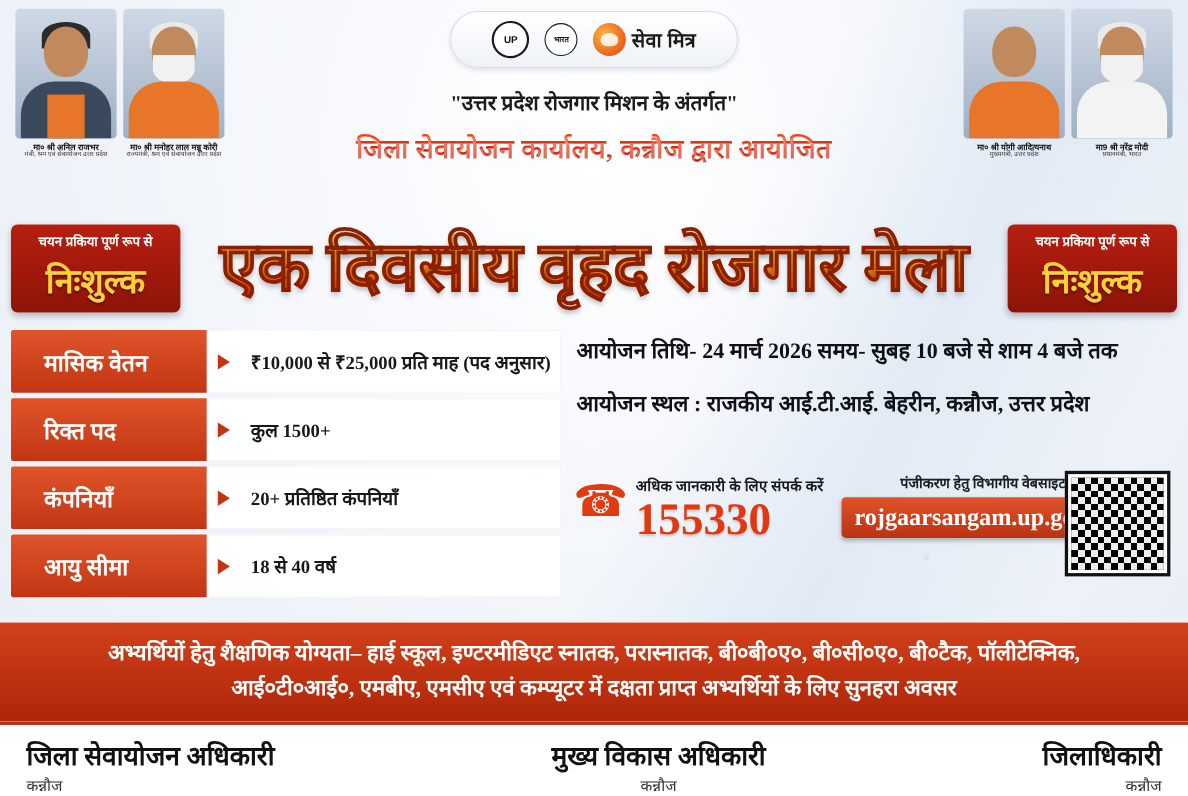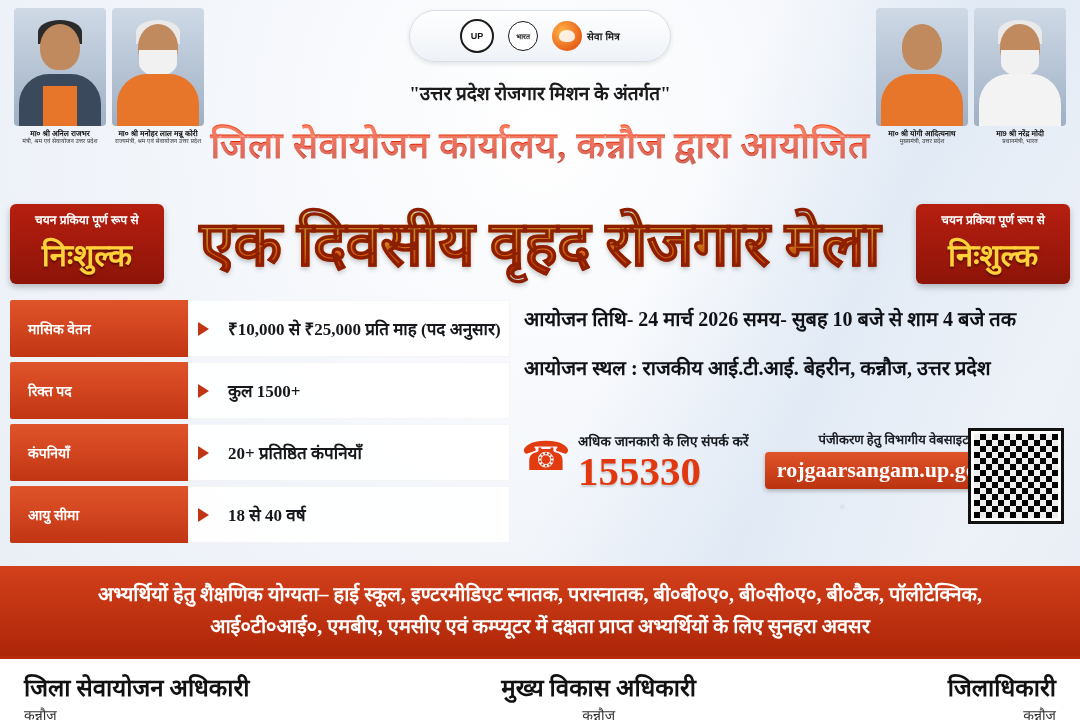--- a/index.html
+++ b/index.html
@@ -58,34 +58,34 @@
     width: 30px; height: 30px; border-radius: 50%;
     background: radial-gradient(circle at 35% 35%, #ffb347, #e8621a 70%);
     position: relative;
   }
   .sm-mark::after {
     content: "";
     position: absolute; left: 7px; top: 9px; width: 16px; height: 12px;
     border-radius: 50% 50% 40% 40%;
     background: #fff; opacity: .85;
   }
-  .sm-text { font-size: 10px; font-weight: bold; color: #1a1a1a; letter-spacing: .2px; }
+  .sm-text { font-size: 18px; font-weight: bold; color: #1a1a1a; letter-spacing: .2px; }
 
   .tagline {
     position: absolute; left: 0; right: 0; top: 80px;
     text-align: center;
     font-family: "Liberation Serif", serif;
     font-weight: bold; font-size: 19px; color: #1b1b1b;
   }
   .org-line {
     position: absolute; left: 0; right: 0; top: 118px;
     text-align: center;
     font-family: "Liberation Serif", serif;
     font-weight: bold;
-    font-size: 37px;
+    font-size: 24px;
     letter-spacing: .5px;
     background: linear-gradient(180deg,#ff4a16 0%, #d81f05 60%, #a81500 100%);
     -webkit-background-clip: text; background-clip: text; color: transparent;
     text-shadow: 0 1px 0 rgba(255,255,255,.35);
   }
 
   
   .leaders { position: absolute; top: 8px; display: flex; gap: 6px; }
   .leaders.left { left: 14px; }
   .leaders.right { right: 14px; }
@@ -171,22 +171,22 @@
   .left-col { width: 500px; }
   .row {
     display: flex; align-items: stretch;
     height: 57px; margin-bottom: 5px;
   }
   .row-label {
     width: 178px;
     background: linear-gradient(180deg,#e0542a,#c23514);
     color: #fff;
     font-family: "Liberation Serif", serif;
-    font-weight: bold; font-size: 14px;
-    display: flex; align-items: center; padding-left: 18px;
+    font-weight: bold; font-size: 21px;
+    display: flex; align-items: center; padding-left: 30px;
     border-radius: 2px 0 0 2px;
   }
   .row-value {
     flex: 1;
     background: rgba(255,255,255,.92);
     display: flex; align-items: center;
     padding-left: 40px;
     font-family: "Liberation Serif", serif;
     font-size: 17px; font-weight: bold; color: #16181c;
     position: relative;

